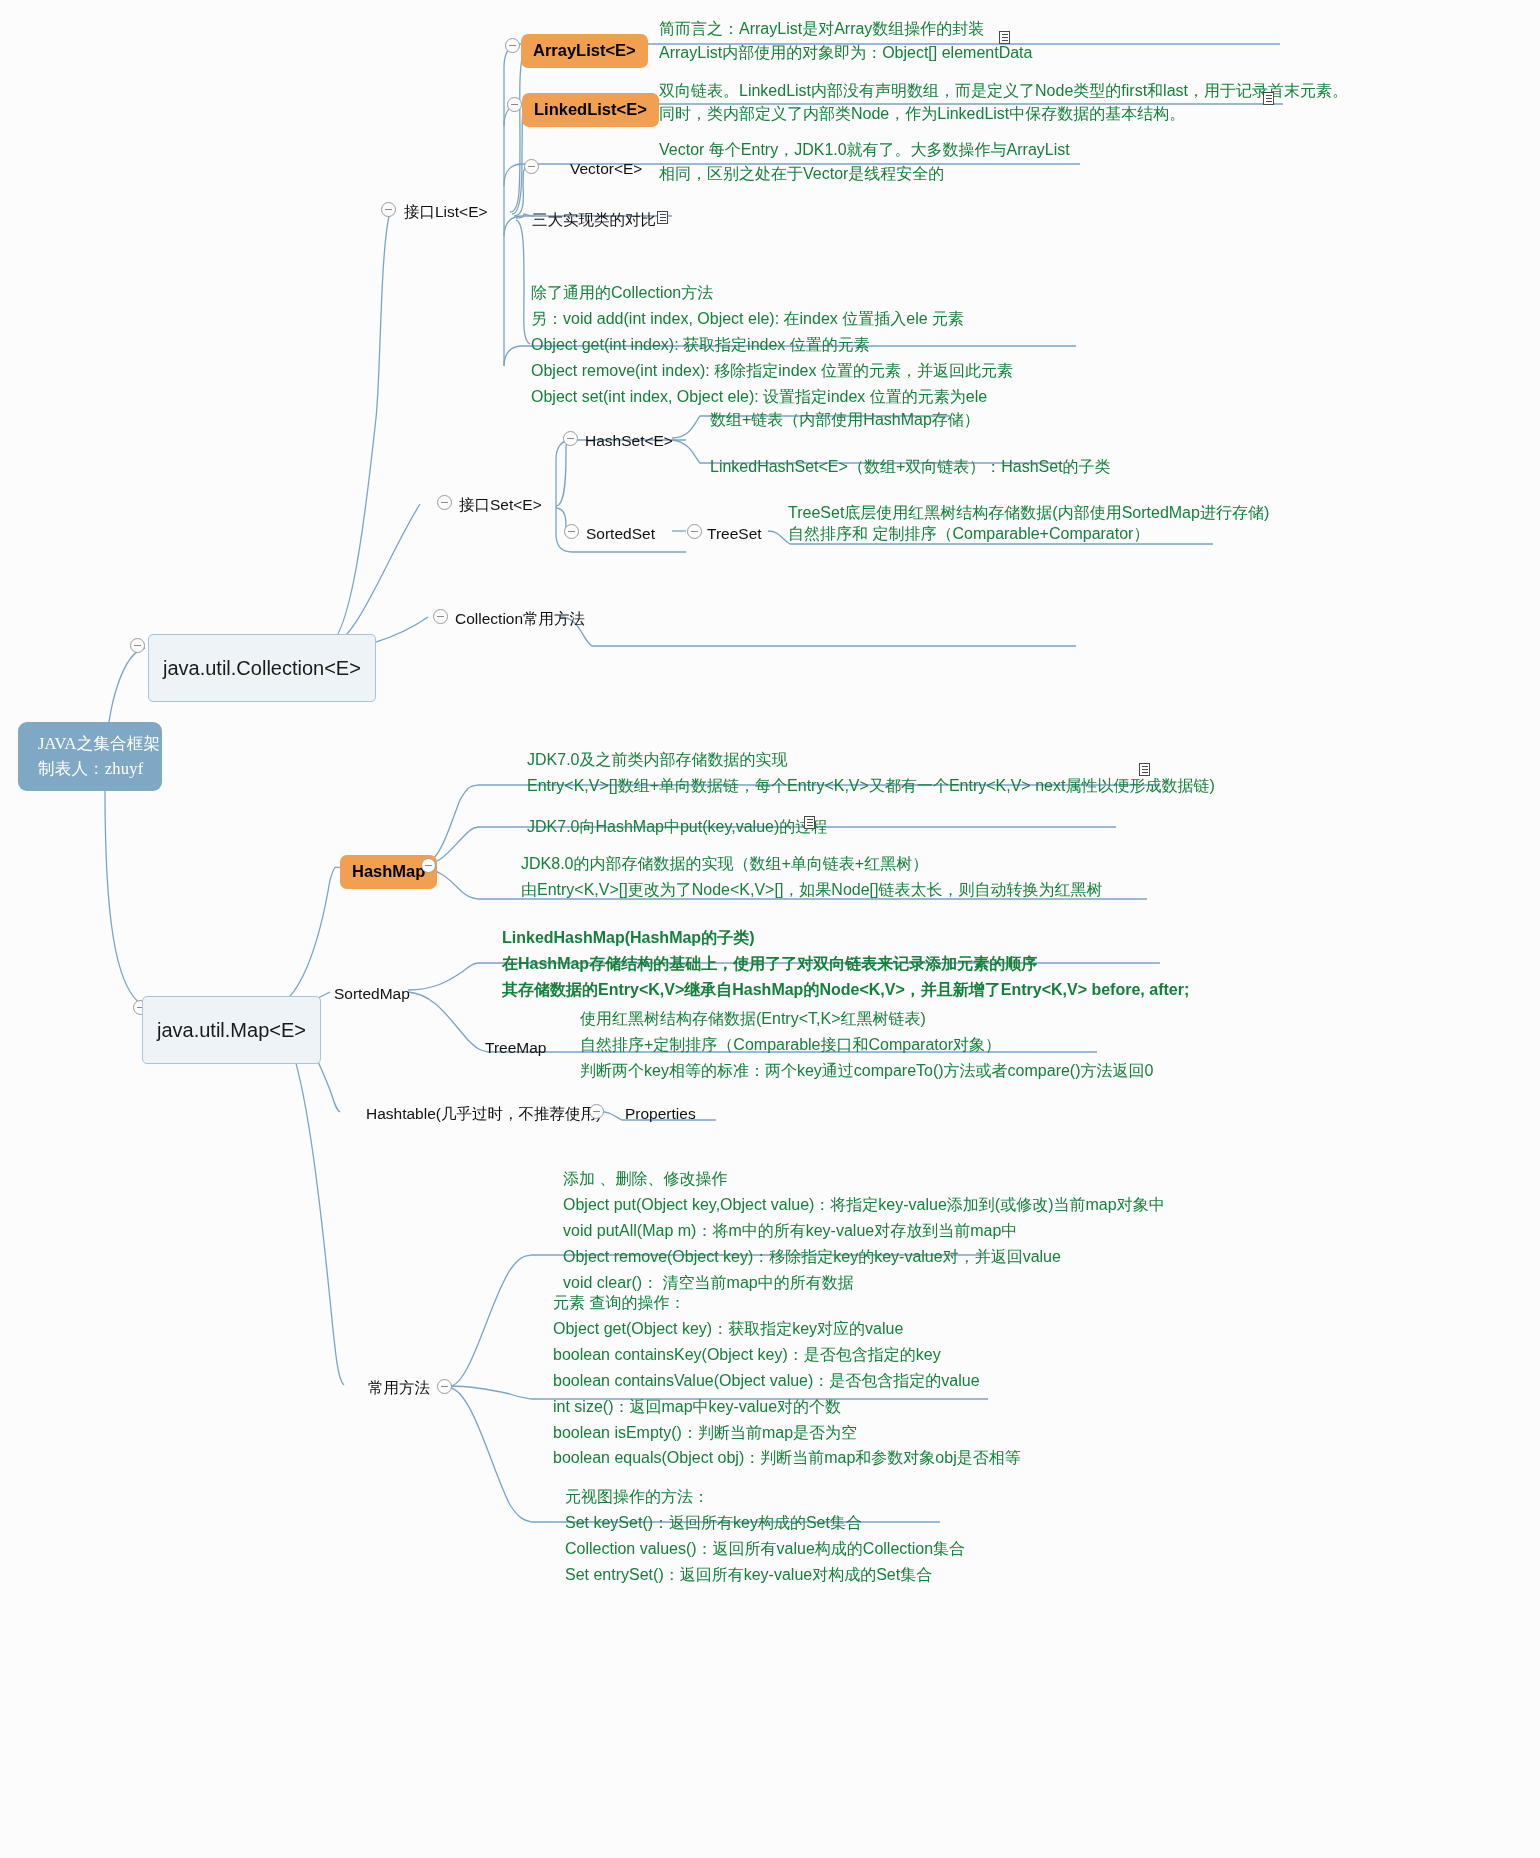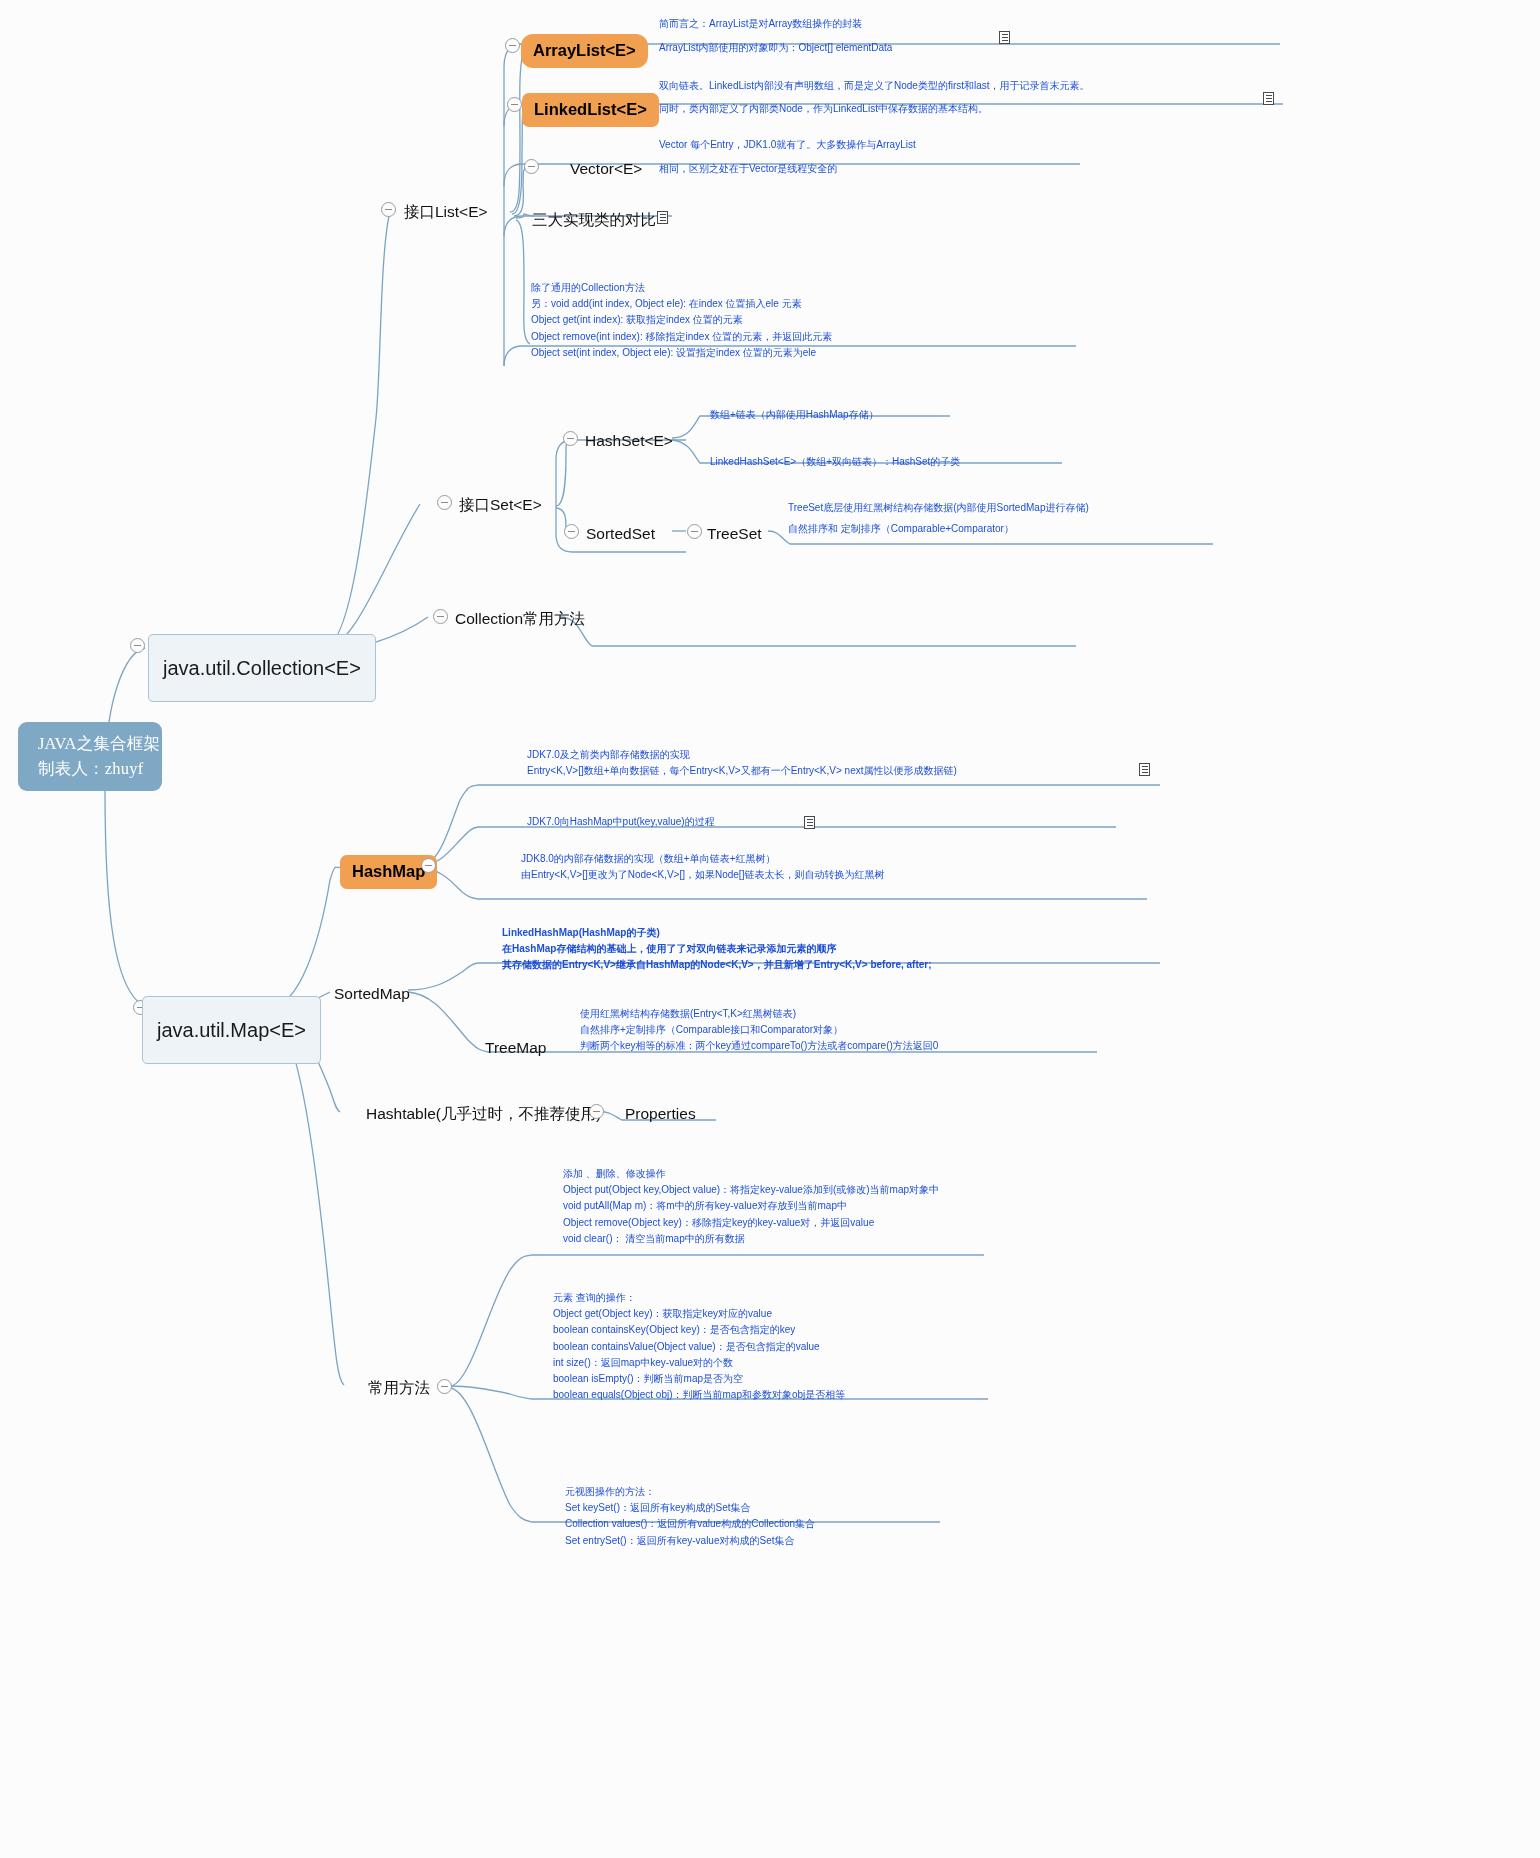--- a/index.html
+++ b/index.html
@@ -58,22 +58,22 @@
     padding: 4px 12px 5px;
     font-size: 16.5px;
   }
 
   
   .plain {
     font-size: 15.5px;
     color: #111;
   }
   .desc {
-    font-size: 10px;
-    color: #1d4ed8;
+    font-size: 16px;
+    color: #15803d;
     line-height: 1.62;
   }
 
   
   .toggle {
     position: absolute;
     width: 15px; height: 15px;
     border: 1.3px solid #9a9a9a;
     border-radius: 50%;
     background: #fdfdfd;
@@ -169,21 +169,21 @@
   <div class="node root" style="left:18px; top:722px; width:144px;font-family:Liberation Serif, serif;"><span>JAVA之集合框架</span>
 <span>制表人：zhuyf</span></div>
 
   <div class="toggle" style="left:130px; top:638px;"></div>
   <div class="node boxed" style="left:148px; top:634px;"><span>java.util.Collection&lt;E&gt;</span></div>
 
   <div class="toggle" style="left:381px; top:202px;"></div>
   <div class="node plain" style="left:404px; top:200px;"><span>接口List&lt;E&gt;</span></div>
 
   <div class="toggle" style="left:505px; top:38px;"></div>
-  <div class="node hilite" style="left:521px; top:34px;border-radius:12px;"><span>ArrayList&lt;E&gt;</span></div>
+  <div class="node hilite" style="left:521px; top:34px;"><span>ArrayList&lt;E&gt;</span></div>
   <div class="node desc" style="left:659px; top:16px;"><span>简而言之：ArrayList是对Array数组操作的封装</span></div>
   <div class="node desc" style="left:659px; top:40px;"><span>ArrayList内部使用的对象即为：Object[] elementData</span></div>
   <div class="note-icon" style="left:999px; top:31px;"></div>
 
   <div class="toggle" style="left:507px; top:97px;"></div>
   <div class="node hilite" style="left:522px; top:93px;"><span>LinkedList&lt;E&gt;</span></div>
   <div class="node desc" style="left:659px; top:78px;"><span>双向链表。LinkedList内部没有声明数组，而是定义了Node类型的first和last，用于记录首末元素。</span></div>
   <div class="node desc" style="left:659px; top:101px;"><span>同时，类内部定义了内部类Node，作为LinkedList中保存数据的基本结构。</span></div>
   <div class="note-icon" style="left:1263px; top:92px;"></div>
 

